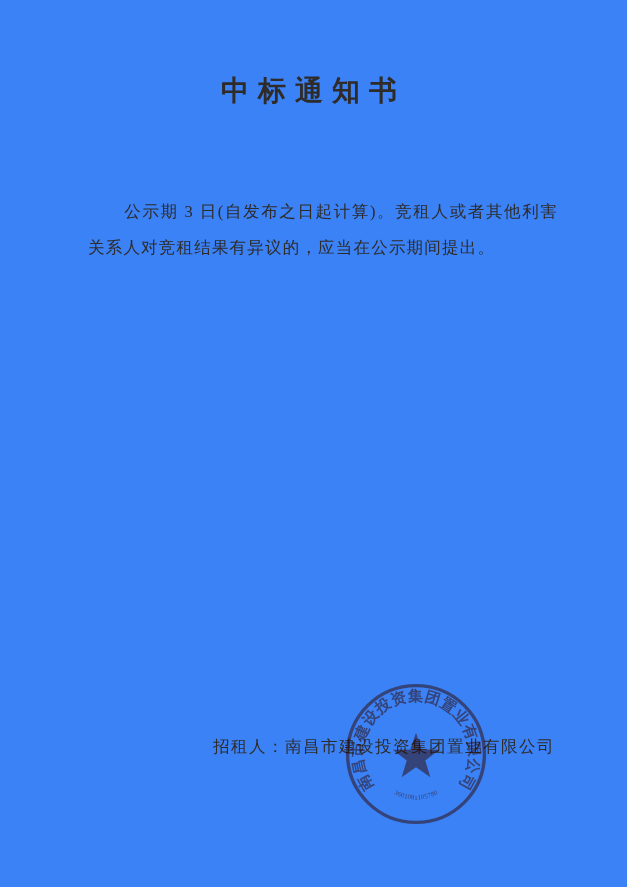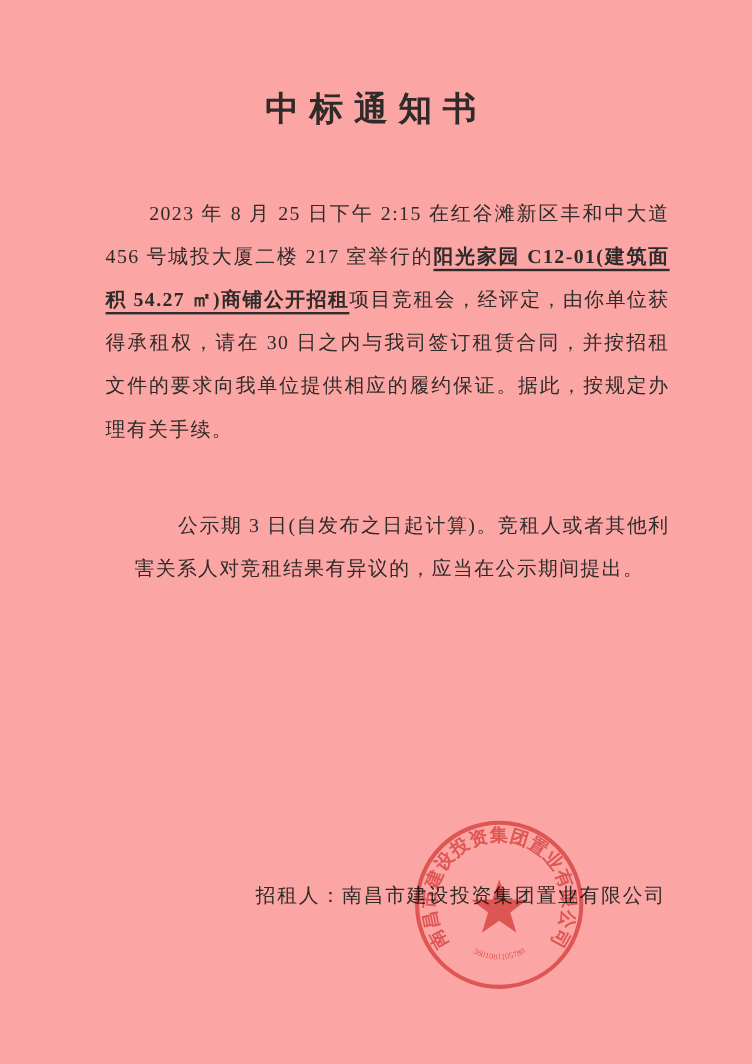--- a/index.html
+++ b/index.html
@@ -6,21 +6,21 @@
   body {
     width: 627px; height: 887px;
     background: #ffffff;
     position: relative;
     overflow: hidden;
     font-family: "Liberation Serif", "DejaVu Serif", serif;
     color: #2e2b29;
   }
   .page {
     position: absolute; inset: 0;
-    background: #fca5a5;
+    background: #3b82f6;
     padding-left: 48px;
   }
   .doc-title {
     position: absolute;
     top: 72px; left: 0; width: 100%;
     text-align: center;
     font-size: 28px;
     font-weight: 700;
     letter-spacing: 9px;
   }
@@ -51,21 +51,21 @@
     text-underline-offset: 5px;
     text-decoration-thickness: 1.5px;
   }
   .result-line { margin-top: 28px; font-weight: 700; letter-spacing: 2px; }
   .result-line .value {
     font-weight: 400;
     border-bottom: 1.5px solid #2e2b29;
     padding: 0 18px 2px 12px;
     letter-spacing: 1.5px;
   }
-  .para2 { margin-top: 44px; text-indent: 2.2em; margin-left: 24px; }
+  .para2 { margin-top: 44px; text-indent: 2.2em; }
   .sub-line { padding-left: 36px; }
   .signature {
     position: absolute;
     right: 72px; top: 728px;
     font-size: 16.5px;
     letter-spacing: 1.5px;
     line-height: 38px;
   }
   .sig-date { padding-right: 57px; }
   .stamp {
@@ -81,21 +81,20 @@
 </head>
 <body>
 
 <div class="page">
 
   <div class="doc-title">中标通知书</div>
 
   <div class="content">
 
 
-    <div class="para1"><span>2023 年 8 月 25 日下午 2:15 在红谷滩新区丰和中大道 456 号城投大厦二楼 217 室举行的</span><span class="hl">阳光家园 C12-01(建筑面积 54.27 ㎡)商铺公开招租</span><span>项目竞租会，经评定，由你单位获得承租权，请在 30 日之内与我司签订租赁合同，并按招租文件的要求向我单位提供相应的履约保证。据此，按规定办理有关手续。</span></div>
 
 
     <div class="para2">公示期 3 日(自发布之日起计算)。竞租人或者其他利害关系人对竞租结果有异议的，应当在公示期间提出。</div>
 
 
 
   </div>
 
   <div class="signature">
     <div><span>招租人：</span><span>南昌市建设投资集团置业有限公司</span></div>

